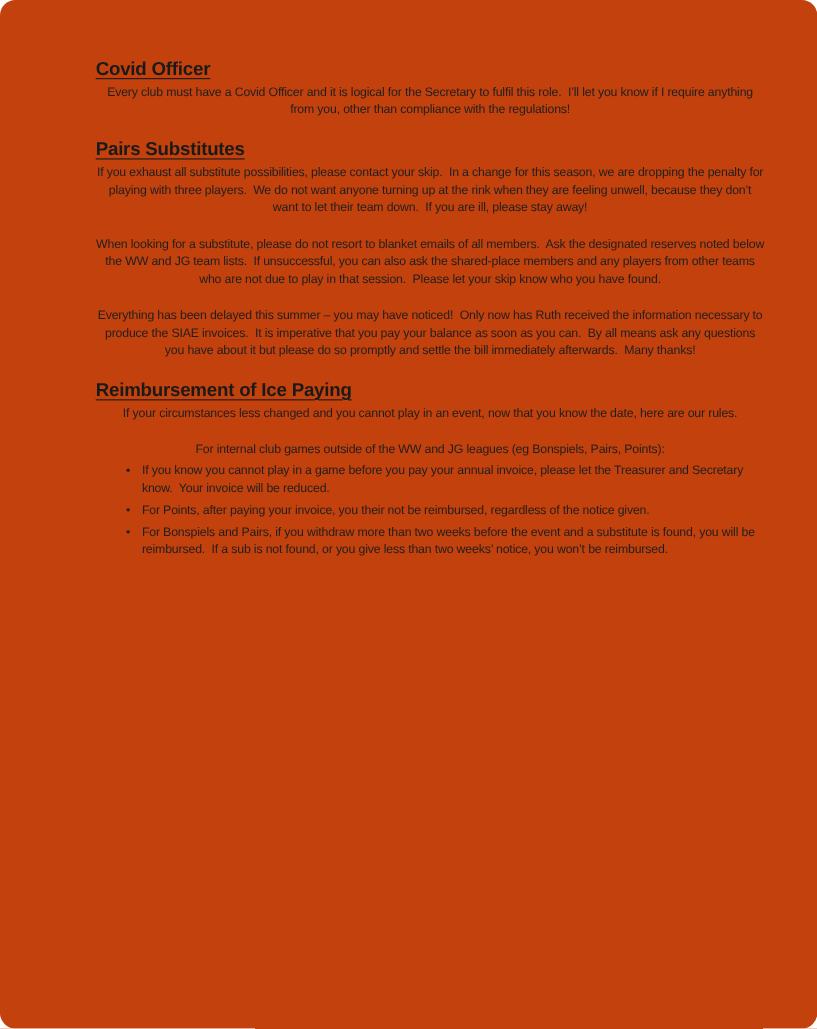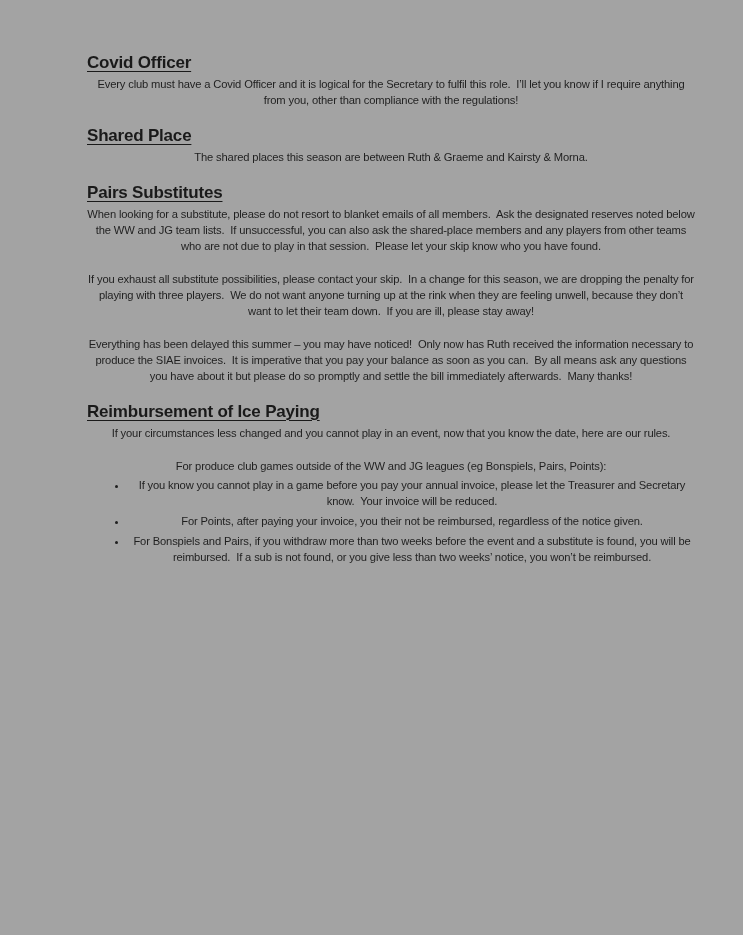--- a/index.html
+++ b/index.html
@@ -1,24 +1,25 @@
 <!DOCTYPE html>
 <html><head>
 <meta charset="utf-8">
 <style>
   * { box-sizing: border-box; }
   html, body { margin: 0; padding: 0; background: #ffffff; }
   .page {
     width: 743px;
     height: 935px;
-    background: #a3a3a3;
+    background: #c2410c;
     padding: 52px 48px 20px 87px;
     font-family: "Liberation Sans", "DejaVu Sans", sans-serif;
     color: #1a1a1a;
     overflow: hidden;
+    border-radius: 14px;
   }
   .doc-section { margin: 0; }
   .doc-heading {
     font-size: 17px;
     font-weight: 600;
     line-height: 21px;
     margin: 0 0 3px 0;
     letter-spacing: -0.2px;
     text-decoration: underline;
     text-decoration-thickness: 1px;
@@ -41,52 +42,47 @@
     list-style: disc outside;
   }
   ul.doc-bullets li {
     font-size: 11.2px;
     line-height: 16px;
     letter-spacing: -0.15px;
     margin: 0 0 4px 0;
     padding-left: 1px;
     white-space: pre-wrap;
     color: #1f1f1f;
-    text-align: center;
   }
 </style>
 </head>
 <body>
 
 <div class="page">
 
   <section class="doc-section">
     <h2 class="doc-heading">Covid Officer</h2>
     <p class="doc-para">Every club must have a Covid Officer and it is logical for the Secretary to fulfil this role.  I’ll let you know if I require anything from you, other than compliance with the regulations!</p>
   </section>
 
-  <section class="doc-section">
-    <h2 class="doc-heading">Shared Place</h2>
-    <p class="doc-para">The shared places this season are between Ruth &amp; Graeme and Kairsty &amp; Morna.</p>
-  </section>
 
   <section class="doc-section">
     <h2 class="doc-heading">Pairs Substitutes</h2>
+    <p class="doc-para">If you exhaust all substitute possibilities, please contact your skip.  In a change for this season, we are dropping the penalty for playing with three players.  We do not want anyone turning up at the rink when they are feeling unwell, because they don’t want to let their team down.  If you are ill, please stay away!</p>
     <p class="doc-para">When looking for a substitute, please do not resort to blanket emails of all members.  Ask the designated reserves noted below the WW and JG team lists.  If unsuccessful, you can also ask the shared-place members and any players from other teams who are not due to play in that session.  Please let your skip know who you have found.</p>
-    <p class="doc-para">If you exhaust all substitute possibilities, please contact your skip.  In a change for this season, we are dropping the penalty for playing with three players.  We do not want anyone turning up at the rink when they are feeling unwell, because they don’t want to let their team down.  If you are ill, please stay away!</p>
   </section>
 
   <section class="doc-section">
     <p class="doc-para">Everything has been delayed this summer – you may have noticed!  Only now has Ruth received the information necessary to produce the SIAE invoices.  It is imperative that you pay your balance as soon as you can.  By all means ask any questions you have about it but please do so promptly and settle the bill immediately afterwards.  Many thanks!</p>
   </section>
 
   <section class="doc-section">
     <h2 class="doc-heading">Reimbursement of Ice Paying</h2>
     <p class="doc-para">If your circumstances less changed and you cannot play in an event, now that you know the date, here are our rules.</p>
-    <p class="doc-para tight">For produce club games outside of the WW and JG leagues (eg Bonspiels, Pairs, Points):</p>
+    <p class="doc-para tight">For internal club games outside of the WW and JG leagues (eg Bonspiels, Pairs, Points):</p>
     <ul class="doc-bullets">
       <li>If you know you cannot play in a game before you pay your annual invoice, please let the Treasurer and Secretary know.  Your invoice will be reduced.</li>
       <li>For Points, after paying your invoice, you their not be reimbursed, regardless of the notice given.</li>
       <li>For Bonspiels and Pairs, if you withdraw more than two weeks before the event and a substitute is found, you will be reimbursed.  If a sub is not found, or you give less than two weeks’ notice, you won’t be reimbursed.</li>
     </ul>
   </section>
 
 
 
 </div>

